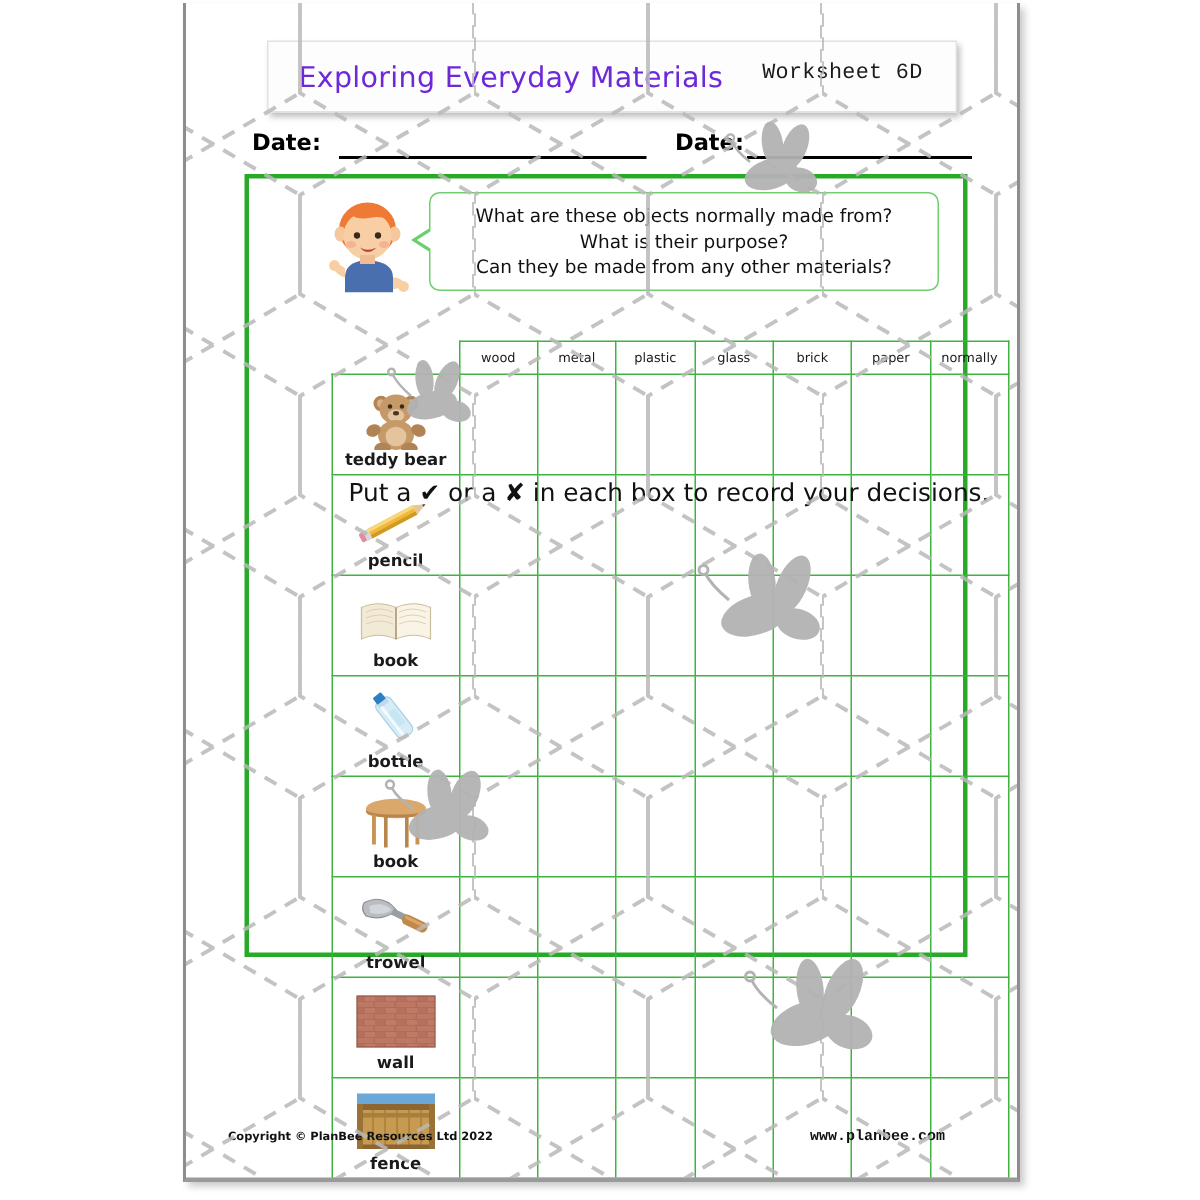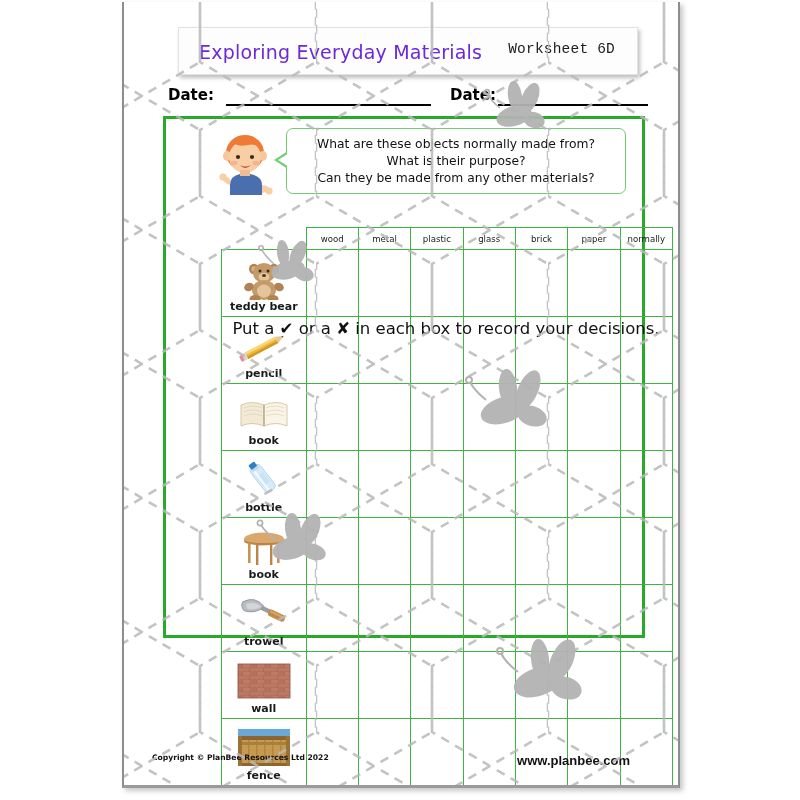--- a/index.html
+++ b/index.html
@@ -252,22 +252,22 @@
     height: 14px;
     z-index: 12;
   }
   .foot-l {
     position: absolute; left: 0; top: 0;
     font-size: 7.6px; font-weight: bold; color: #111;
     font-family: "DejaVu Sans", sans-serif;
   }
   .foot-r {
     position: absolute; right: 0; top: 0;
-    font-size: 13px; font-weight: bold; color: #111;
-    font-family: Liberation Sans, sans-serif;
+    font-size: 10px; font-weight: bold; color: #111;
+    font-family: Liberation Mono, monospace;
   }
 </style>
 </head>
 <body>
 
 <div id="stage">
 
   <div class="sheet">
 
     <div class="titlebar">

